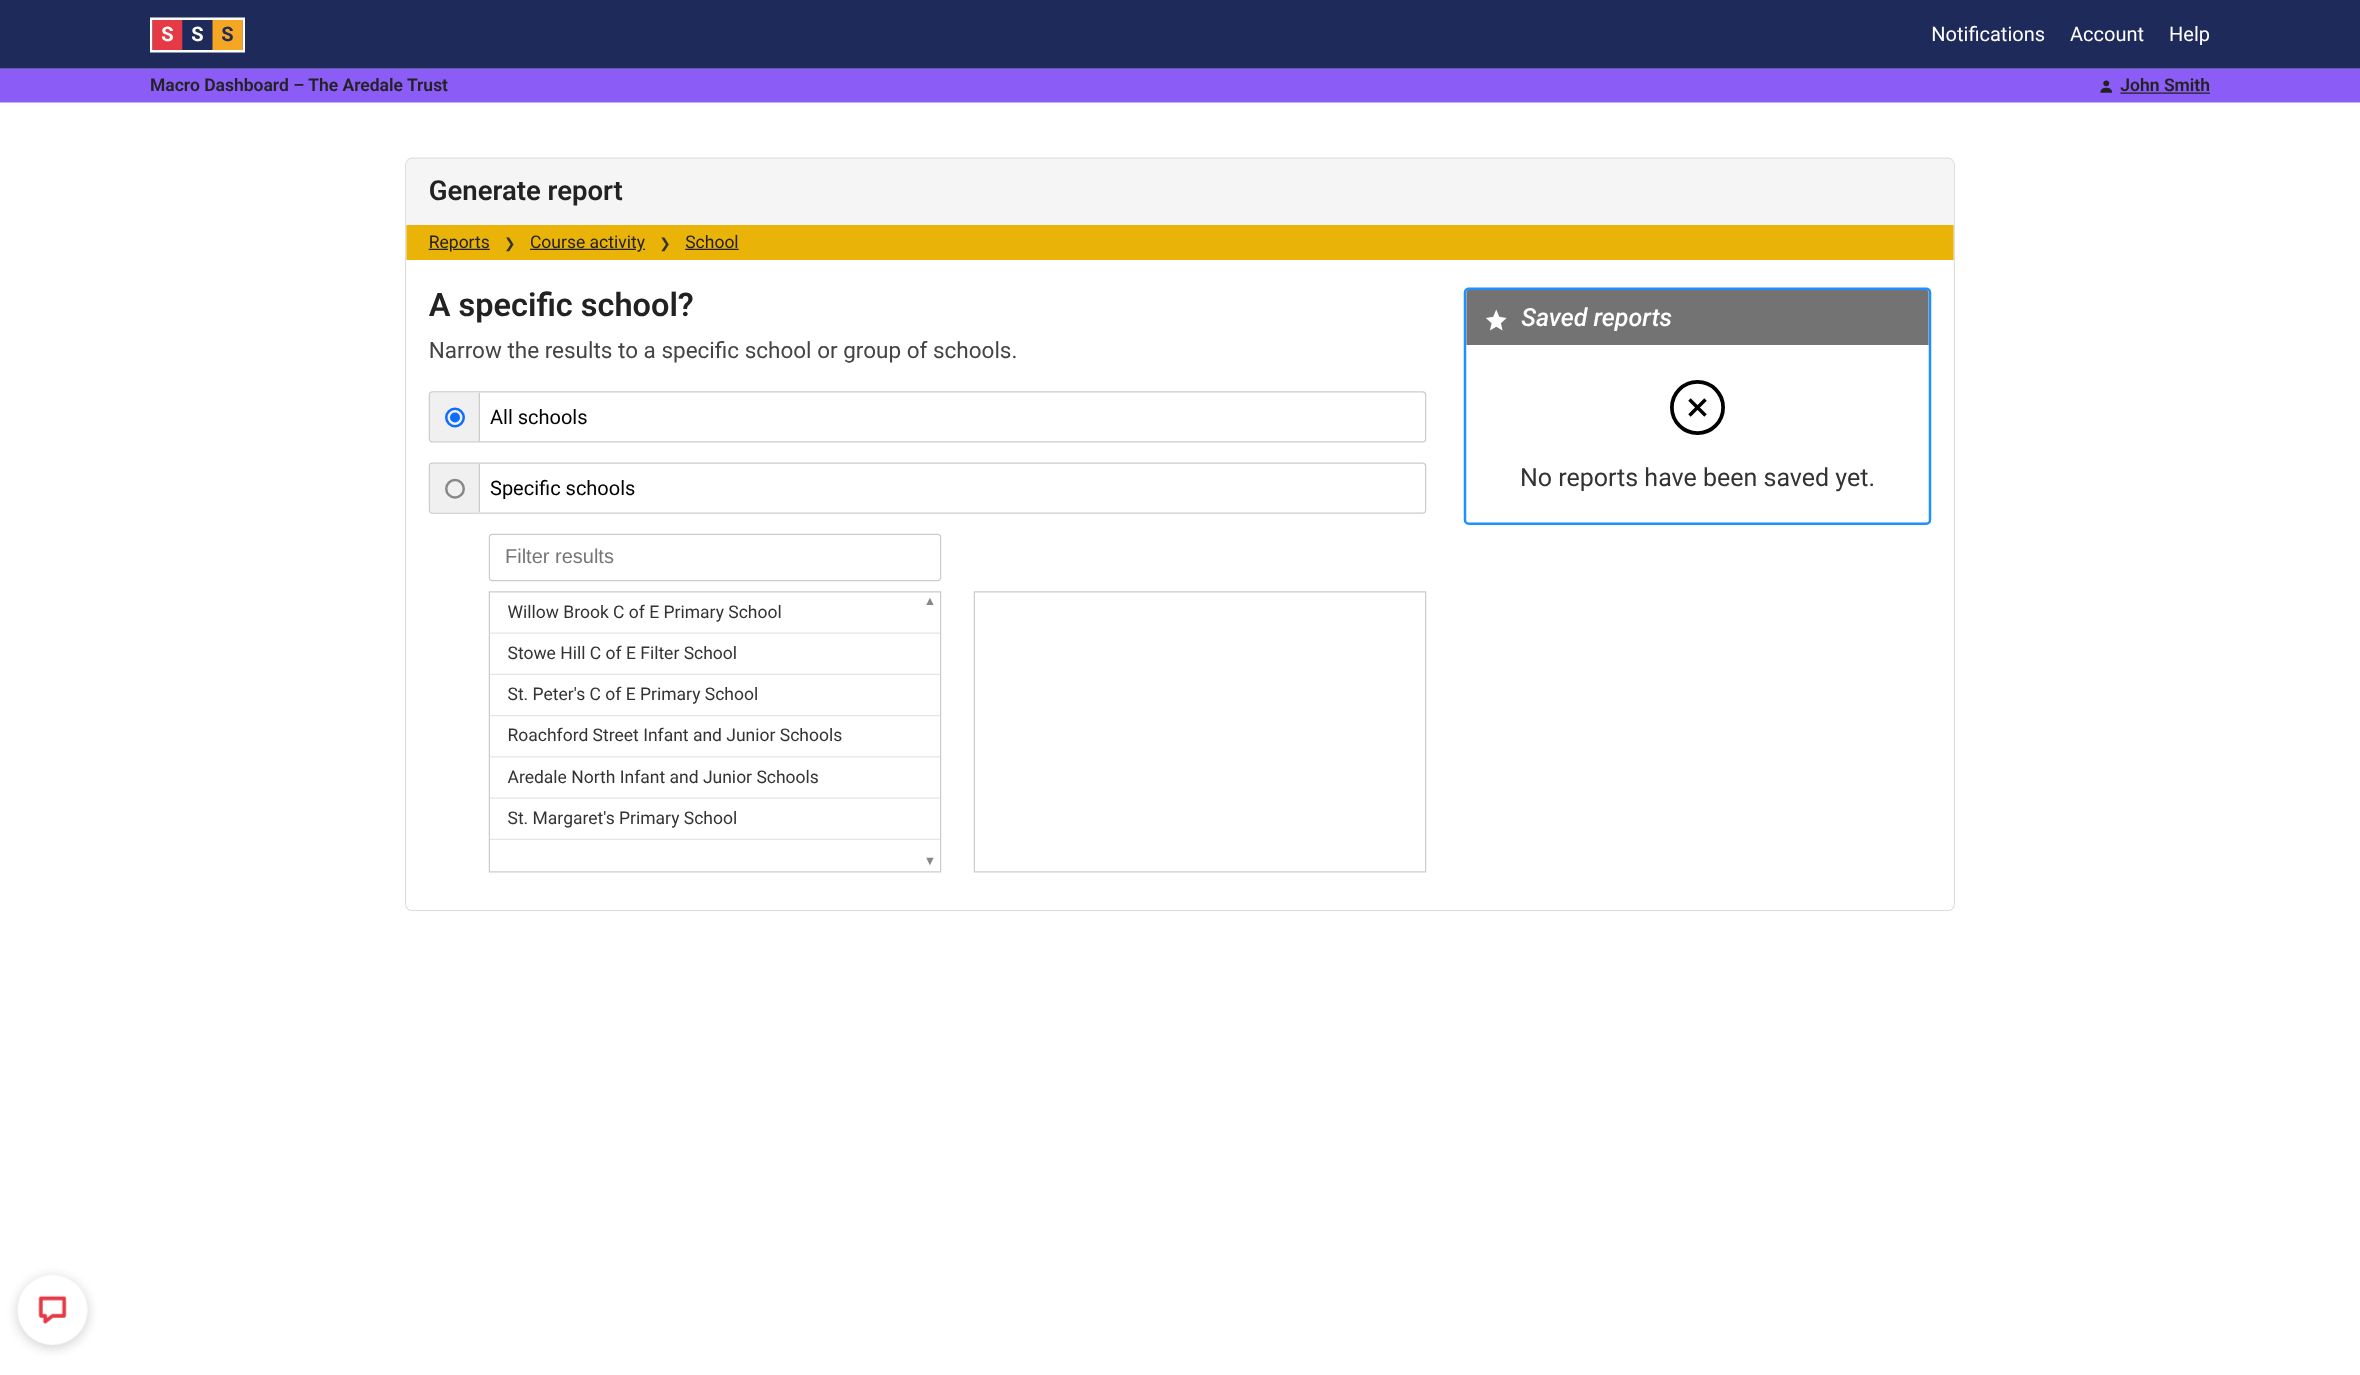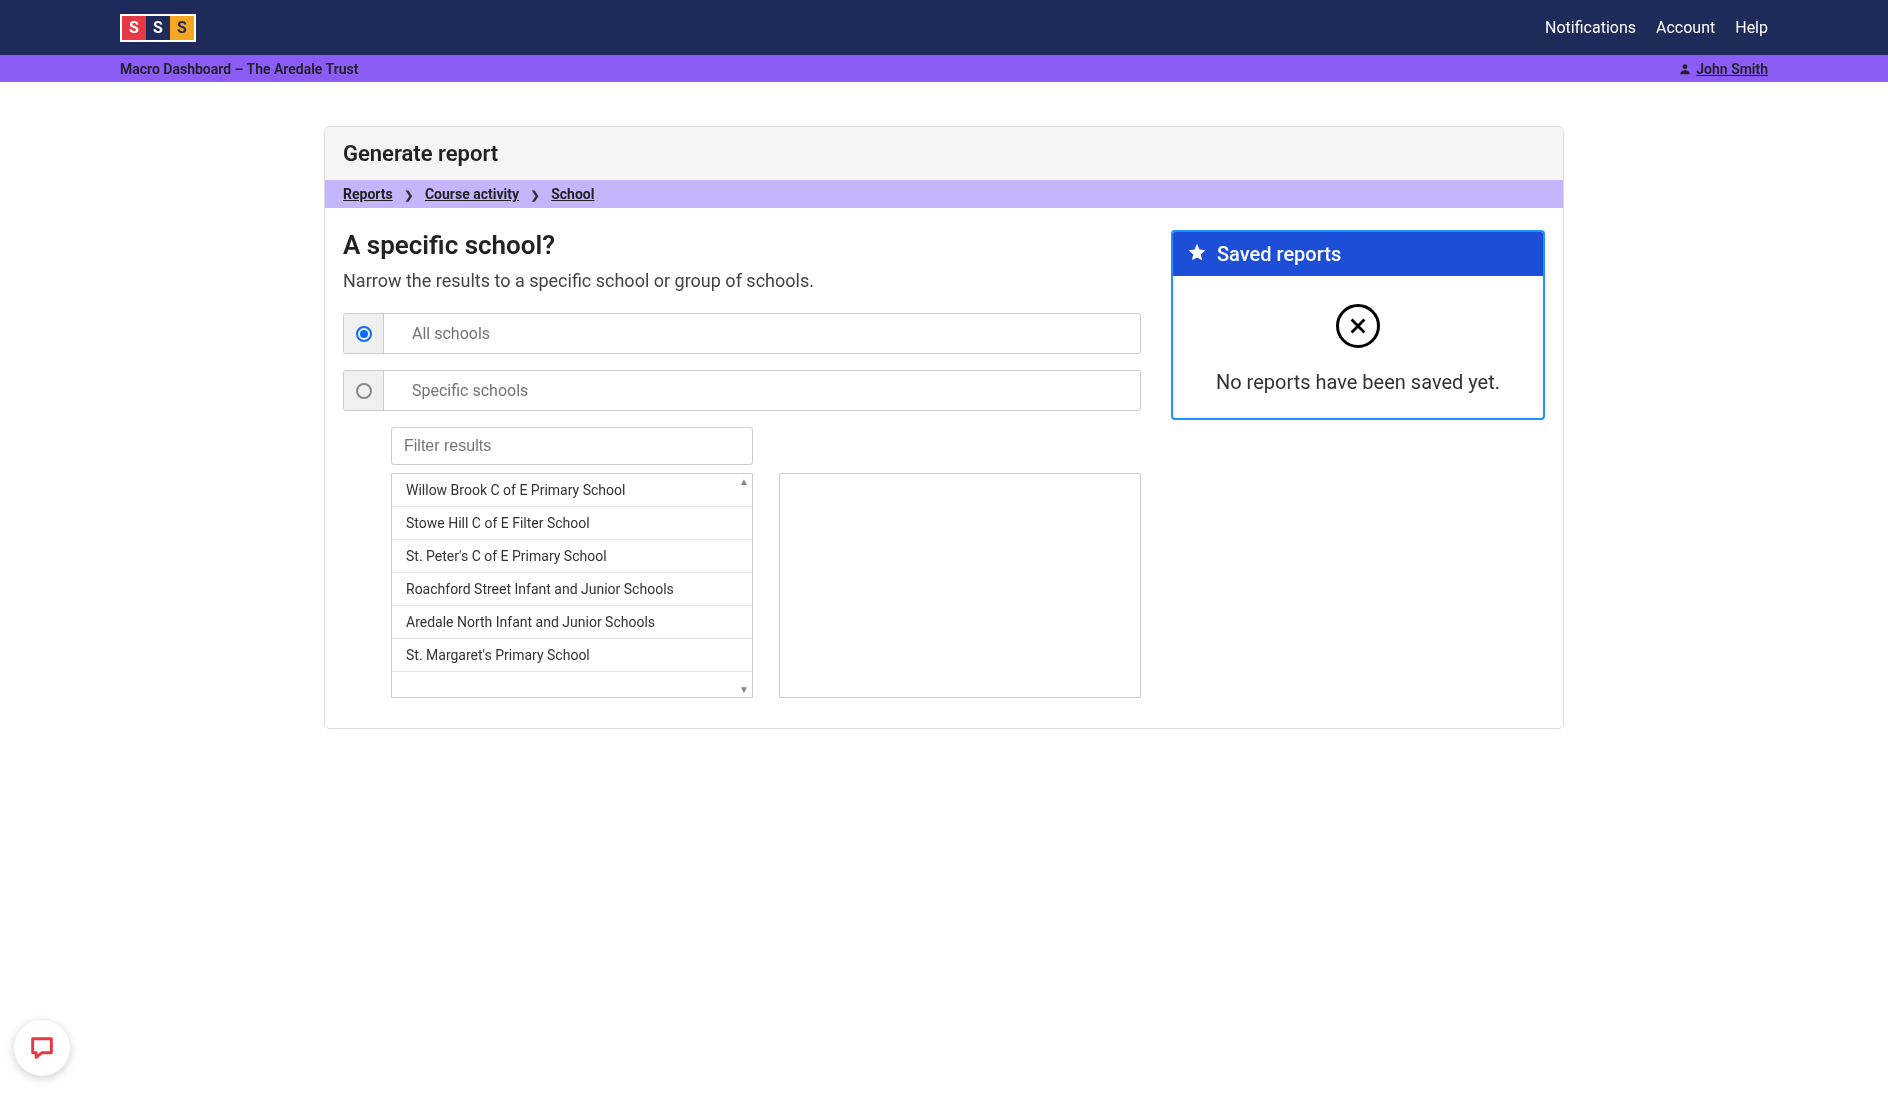--- a/index.html
+++ b/index.html
@@ -55,24 +55,24 @@
   overflow: hidden;
 }
 .card-header {
   background: #f5f5f5;
   padding: 14px 18px;
   font-size: 22px;
   font-weight: 600;
   color: #222;
 }
 .breadcrumb {
-  background: #c4b5fd;
+  background: #eab308;
   padding: 6px 18px;
   font-size: 14px;
-  font-weight: 700;
+  font-weight: 400;
 }
 .breadcrumb a { color: #222; text-decoration: underline; }
 .breadcrumb .sep { margin: 0 8px; font-size: 11px; }
 .content {
   display: flex;
   gap: 30px;
   padding: 22px 18px 30px;
   background: #fff;
 }
 .main { flex: 1; }
@@ -88,23 +88,23 @@
 .radio-cell {
   width: 40px;
   background: #f0f0f0;
   display: flex;
   align-items: center;
   justify-content: center;
   border-right: 1px solid #ccc;
 }
 .radio-label {
   flex: 1;
-  padding: 10px 28px;
+  padding: 10px 8px;
   font-size: 16px;
-  color: #737373;
+  color: #000000;
 }
 .radio {
   width: 16px; height: 16px;
   border: 2px solid #888;
   border-radius: 50%;
   display: flex; align-items: center; justify-content: center;
 }
 .radio.selected { border-color: #0d6efd; }
 .radio.selected::after {
   content: "";
@@ -151,28 +151,29 @@
 .scroll-arrow.down { bottom: 2px; }
 .list-inner::-webkit-scrollbar { width: 10px; }
 .list-inner::-webkit-scrollbar-thumb { background: #b5b5b5; border-radius: 4px; }
 .sidebar { width: 390px; }
 .saved-panel {
   border: 2px solid #1e90ff;
   border-radius: 4px;
   overflow: hidden;
 }
 .saved-header {
-  background: #1d4ed8;
+  background: #737373;
   color: #fff;
   padding: 10px 14px;
   font-size: 20px;
   font-weight: 500;
   display: flex;
-  align-items: flex-start;
+  align-items: flex-end;
   gap: 10px;
+  font-style: italic;
 }
 .star-icon { width: 20px; height: 20px; fill: #fff; }
 .saved-body {
   padding: 28px 20px 24px;
   text-align: center;
 }
 .circle-x {
   width: 44px; height: 44px;
   border: 3px solid #000;
   border-radius: 50%;

